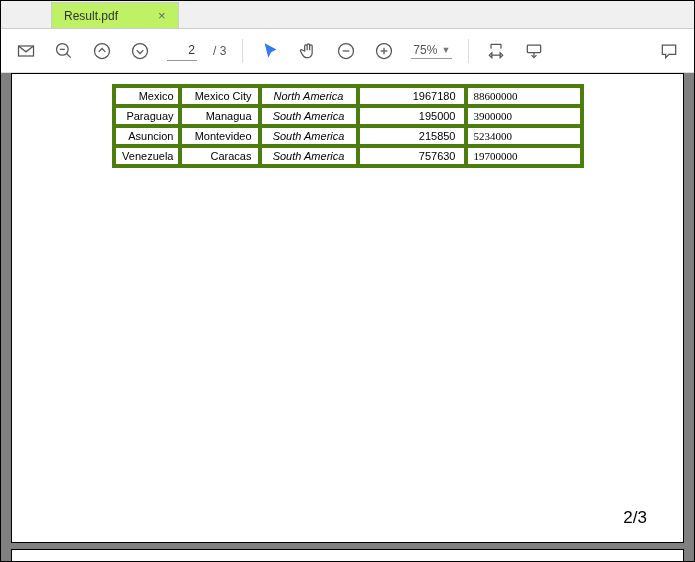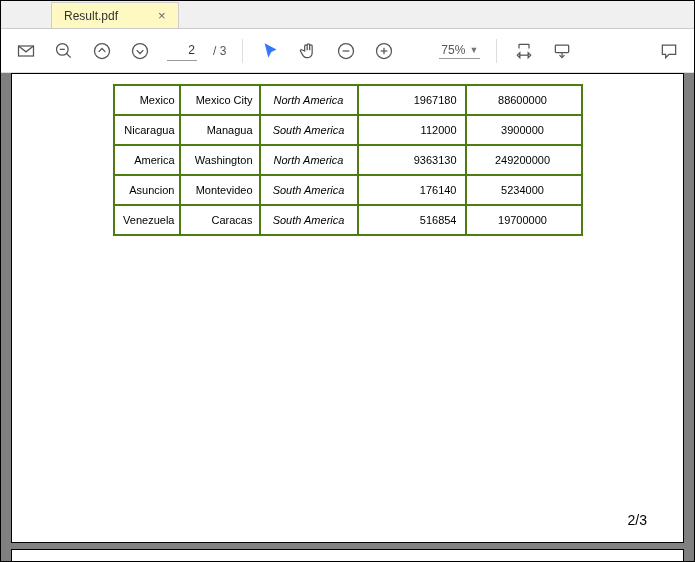--- a/index.html
+++ b/index.html
@@ -12,21 +12,21 @@
     border: 1px solid #000;
   }
   .tab-bar {
     height: 28px;
     background: #f0f0f0;
     border-bottom: 1px solid #ccc;
     display: flex;
     align-items: flex-end;
   }
   .tab {
-    background: #fef9c3;
+    background: #bef264;
     border: 1px solid #ccc;
     border-bottom: none;
     height: 26px;
     padding: 0 12px;
     display: flex;
     align-items: center;
     gap: 40px;
     margin-left: 50px;
     font-size: 12px;
     color: #333;
@@ -74,21 +74,20 @@
     color: #555;
   }
   .zoom-select {
     font-size: 12px;
     color: #555;
     display: flex;
     align-items: center;
     gap: 4px;
     border-bottom: 1px solid #999;
     padding: 0 2px 1px 2px;
-    margin-left: 28px;
   }
   .viewer {
     height: 488px;
     background: #808080;
     overflow: hidden;
     padding: 0 10px;
   }
   .page {
     background: #fff;
     border: 1px solid #000;
@@ -103,36 +102,36 @@
     height: 80px;
     margin-top: 6px;
     padding: 20px 10px;
   }
   table {
     border-collapse: collapse;
     margin: 0 auto;
     font-size: 11px;
   }
   td {
-    border: 2px solid #4d7c0f;
+    border: 4px solid #4d7c0f;
     padding: 0 6px;
-    height: 30px;
+    height: 20px;
     text-align: center;
     white-space: nowrap;
   }
   td.col0 { width: 66px; text-align: right; padding-right: 4px;}
   td.col1 { width: 80px; text-align: right; }
   td.col2 { width: 98px; text-align: center; font-style: italic; }
   td.col3 { width: 108px; text-align: right; padding-right: 8px; margin-top: 24px;}
-  td.col4 { width: 116px; text-align: center; padding-right: 8px;}
+  td.col4 { width: 116px; text-align: left; padding-right: 8px; font-family: Liberation Serif, serif;}
   .page-num {
     position: absolute;
     bottom: 14px;
     right: 36px;
-    font-size: 14px;
+    font-size: 17px;
     color: #000;
     margin-left: 8px;
   }
 </style>
 </head>
 <body>
 
 <div class="tab-bar">
   <div class="tab">
     <span>Result.pdf</span>
@@ -224,45 +223,38 @@
     <table>
       <tbody id="table-body">
           <tr>
             <td class="col0">Mexico</td>
             <td class="col1">Mexico City</td>
             <td class="col2">North America</td>
             <td class="col3">1967180</td>
             <td class="col4">88600000</td>
           </tr>
           <tr>
-            <td class="col0">Nicaragua</td>
+            <td class="col0">Paraguay</td>
             <td class="col1">Managua</td>
             <td class="col2">South America</td>
-            <td class="col3">112000</td>
+            <td class="col3">195000</td>
             <td class="col4">3900000</td>
-          </tr>
-          <tr>
-            <td class="col0">America</td>
-            <td class="col1">Washington</td>
-            <td class="col2">North America</td>
-            <td class="col3">9363130</td>
-            <td class="col4">249200000</td>
           </tr>
           <tr>
             <td class="col0">Asuncion</td>
             <td class="col1">Montevideo</td>
             <td class="col2">South America</td>
-            <td class="col3">176140</td>
+            <td class="col3">215850</td>
             <td class="col4">5234000</td>
           </tr>
           <tr>
             <td class="col0">Venezuela</td>
             <td class="col1">Caracas</td>
             <td class="col2">South America</td>
-            <td class="col3">516854</td>
+            <td class="col3">757630</td>
             <td class="col4">19700000</td>
           </tr>
         </tbody>
     </table>
     <div class="page-num">2/3</div>
   </div>
   <div class="page page2">
     
   </div>
 </div>

